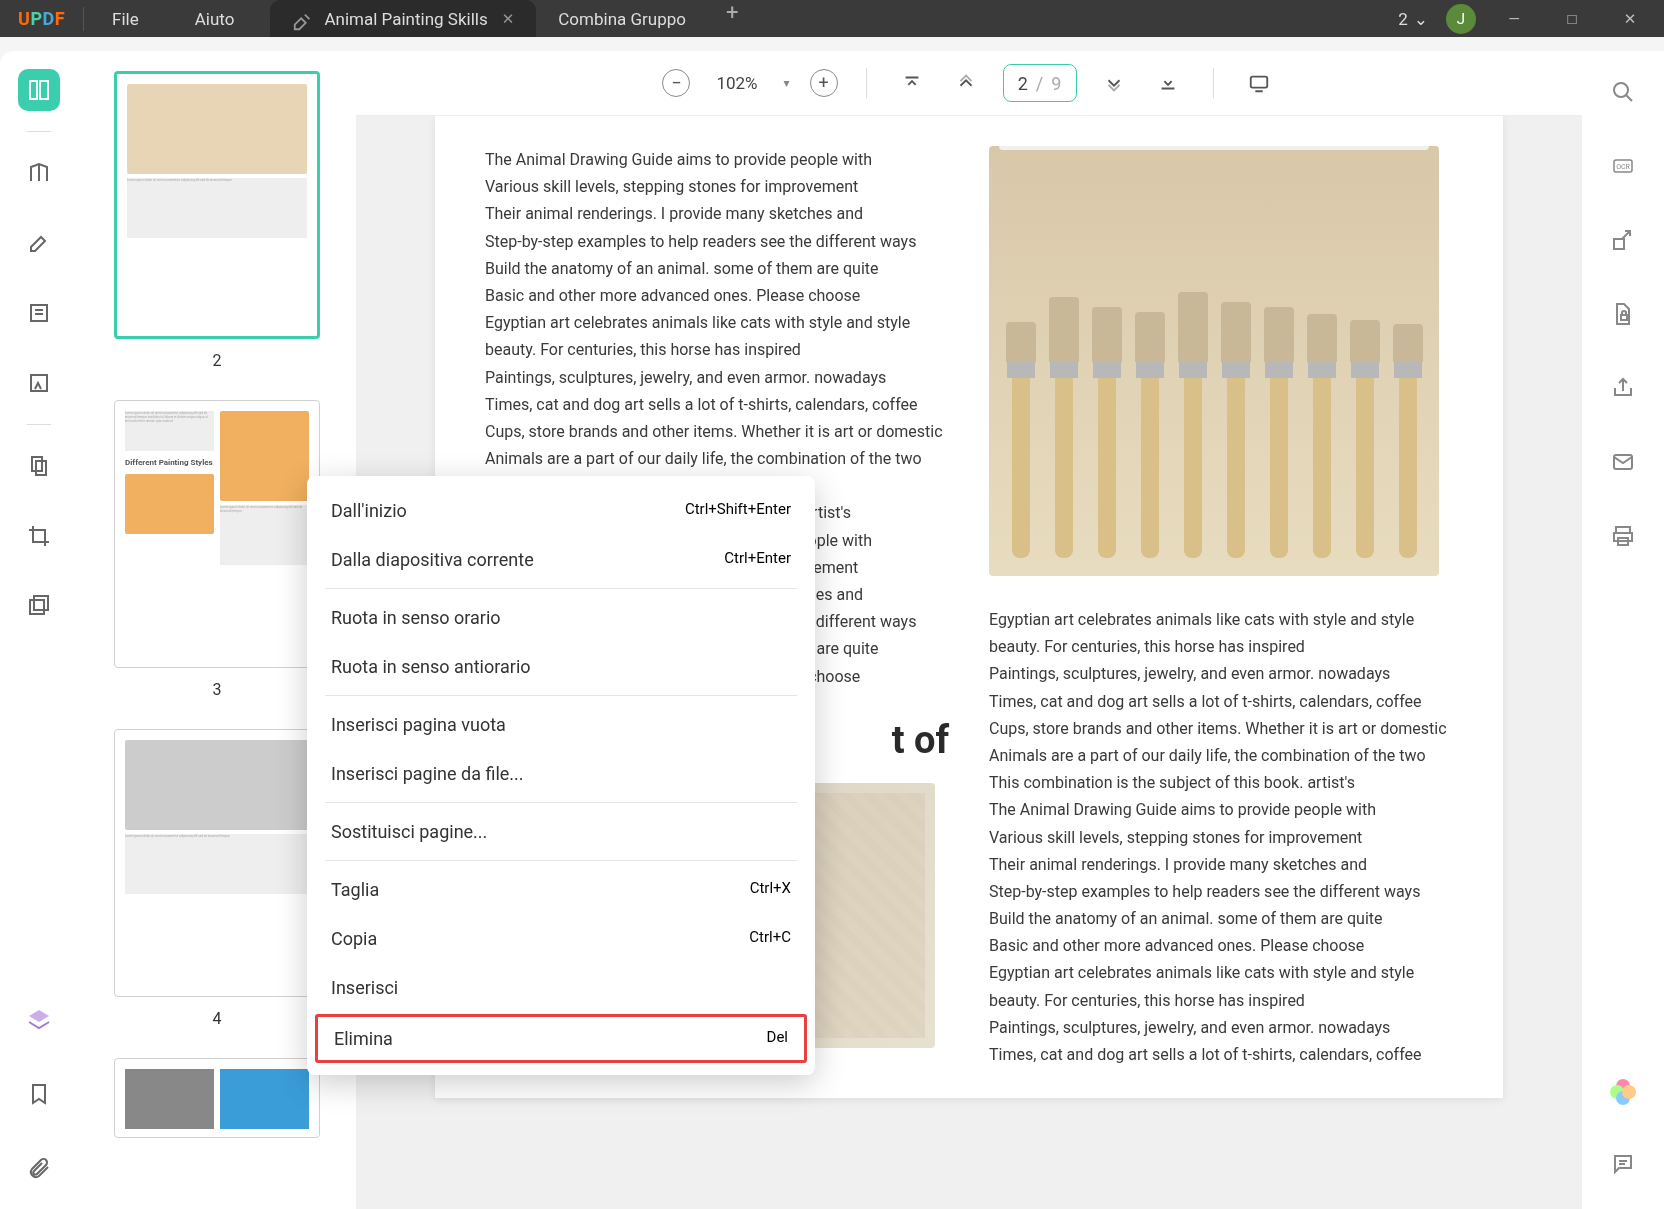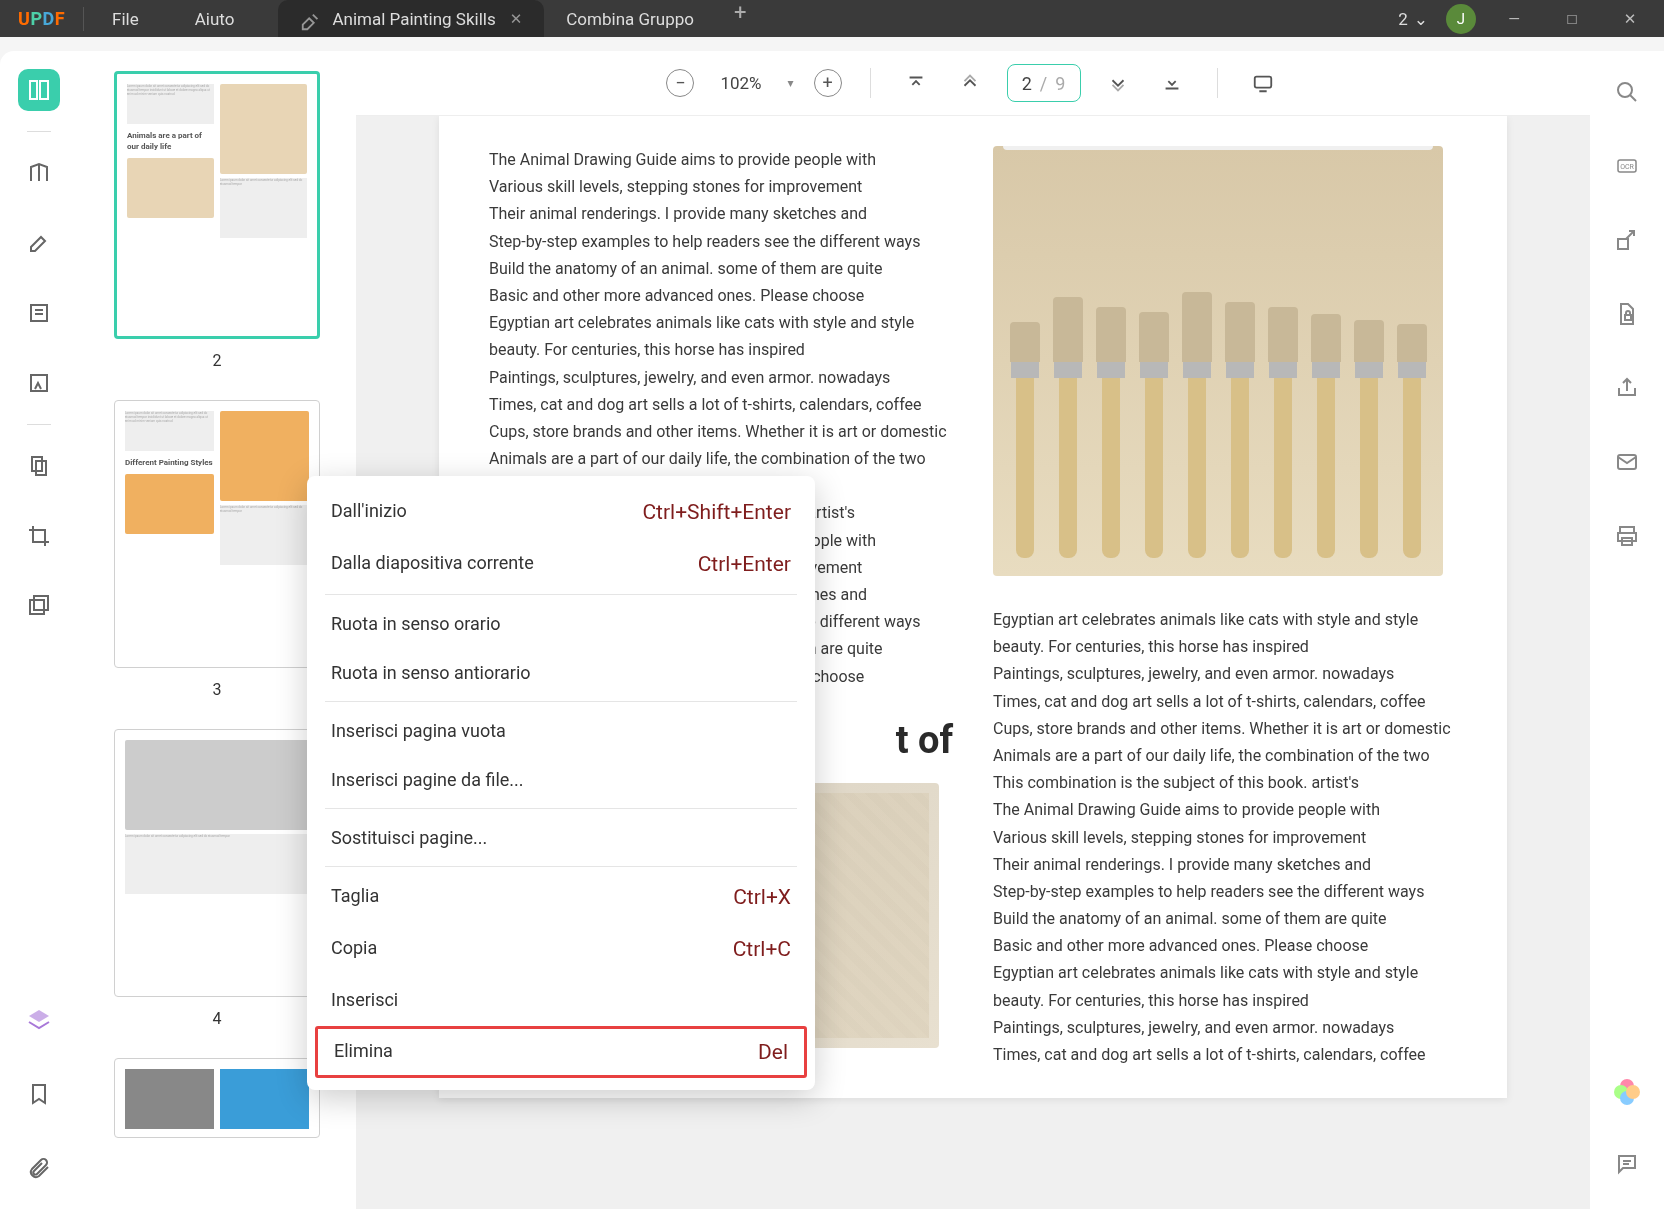--- a/index.html
+++ b/index.html
@@ -4,21 +4,21 @@
 <style>
 * { margin:0; padding:0; box-sizing:border-box; font-family:-apple-system,BlinkMacSystemFont,"Segoe UI",Roboto,Arial,sans-serif; }
 body { background:#f5f5f5; width:1664px; height:1209px; overflow:hidden; position:relative; }
 
 
 .titlebar { height:37px; background:#3a3a3a; display:flex; align-items:center; color:#ddd; position:relative; }
 .logo { padding:0 18px; font-weight:700; font-size:18px; letter-spacing:0.5px; }
 .logo .u{color:#ff6b00;} .logo .p{color:#4dd0a8;} .logo .d{color:#48a8d8;} .logo .f{color:#ff6b00;}
 .sep { width:1px; height:24px; background:#555; }
 .menu-item { padding:0 28px; font-size:17px; cursor:pointer; }
-.tabs { display:flex; height:100%; align-items:stretch; margin-left:16px; }
+.tabs { display:flex; height:100%; align-items:stretch; margin-left:8px; }
 .tab { display:flex; align-items:center; padding:0 22px; gap:14px; font-size:17px; position:relative; }
 .tab.active { background:#2b2b2b; border-radius:10px 10px 0 0; }
 .tab-icon { width:18px; height:18px; opacity:0.6; }
 .close-x { font-size:15px; opacity:0.6; cursor:pointer; }
 .new-tab { padding:0 18px; font-size:22px; cursor:pointer; opacity:0.7; }
 .win-right { margin-left:auto; display:flex; align-items:center; gap:18px; padding-right:14px; }
 .count-badge { font-size:17px; display:flex; align-items:center; gap:6px; }
 .avatar { width:30px; height:30px; border-radius:50%; background:#5a8a3a; display:flex; align-items:center; justify-content:center; color:#fff; font-size:15px; }
 .win-btn { width:40px; height:30px; display:flex; align-items:center; justify-content:center; cursor:pointer; opacity:0.8; font-size:15px; }
 
@@ -63,30 +63,30 @@
 
 
 .brush-row { position:absolute; bottom:18px; left:10px; right:10px; display:flex; justify-content:space-around; align-items:flex-end; }
 .brush { width:34px; display:flex; flex-direction:column; align-items:center; }
 .brush-head { width:30px; background:#c8b898; border-radius:4px 4px 0 0; }
 .brush-ferrule { width:28px; height:16px; background:#b8b8b8; }
 .brush-handle { width:18px; height:180px; background:#d8c088; border-radius:0 0 8px 8px; }
 .palette-strip { position:absolute; top:-60px; left:10px; right:10px; height:64px; display:flex; gap:3px; padding:6px; background:#f0f0f0; border-radius:4px; }
 
 
-.right-rail { width:74px; display:flex; flex-direction:column; align-items:center; padding-top:20px; gap:32px; }
+.right-rail { width:82px; display:flex; flex-direction:column; align-items:center; padding-top:20px; gap:32px; }
 .right-rail .rail-btn { color:#888; }
 .right-bottom { margin-top:auto; padding-bottom:24px; display:flex; flex-direction:column; gap:30px; align-items:center; }
 .color-icon { width:26px; height:26px; position:relative; }
 .petal { position:absolute; width:14px; height:14px; border-radius:50%; }
 
 
 .context-menu { position:absolute; left:307px; top:476px; width:508px; background:#fff; border-radius:8px; box-shadow:0 8px 32px rgba(0,0,0,0.2); padding:10px 0; z-index:100; }
 .ctx-item { padding:14px 24px; display:flex; justify-content:space-between; font-size:18px; color:#333; cursor:pointer; }
-.ctx-shortcut { color:#7f1d1d; font-size:21px; }
+.ctx-shortcut { color:#000000; font-size:15px; }
 .ctx-divider { height:1px; background:#e5e5e5; margin:4px 18px; }
 .ctx-highlight { border:3px solid #e84040; border-radius:3px; margin:2px 8px; padding:11px 16px; }
 
 svg { width:22px; height:22px; }
 .rail-btn svg { width:24px; height:24px; }
 </style>
 </head>
 <body>
 
 <div class="titlebar">
@@ -190,25 +190,20 @@
             <path d="M21 11l-9 9a5 5 0 01-7-7l9-9a3.5 3.5 0 015 5l-9 9a2 2 0 01-3-3l8-8"></path>
           </svg>
         </div>
     </div>
   </div>
 
   <div class="thumbs" id="thumbs-container">
       <div class="thumb-wrap">
         <div class="thumb selected">
     <div class="thumb-content">
-      <div class="thumb-col">
-        <div style="height:40px;background:#eee;font-size:3px;line-height:4px;color:#aaa;overflow:hidden;">Lorem ipsum dolor sit amet consectetur adipiscing elit sed do eiusmod tempor incididunt ut labore et dolore magna aliqua ut enim ad minim veniam quis nostrud</div>
-        <div class="thumb-title">Animals are a part of our daily life</div>
-        <div class="thumb-img" style="height:60px;background:#e8d5b5;"></div>
-      </div>
       <div class="thumb-col">
         <div class="thumb-img" style="height:90px;background:#e8d5b5;margin-bottom:4px;"></div>
         <div style="height:60px;background:#eee;font-size:3px;line-height:4px;color:#aaa;overflow:hidden;">Lorem ipsum dolor sit amet consectetur adipiscing elit sed do eiusmod tempor</div>
       </div>
     </div>
   </div>
   <div class="thumb-num">2</div>
       </div>
       <div class="thumb-wrap">
         <div class="thumb ">

